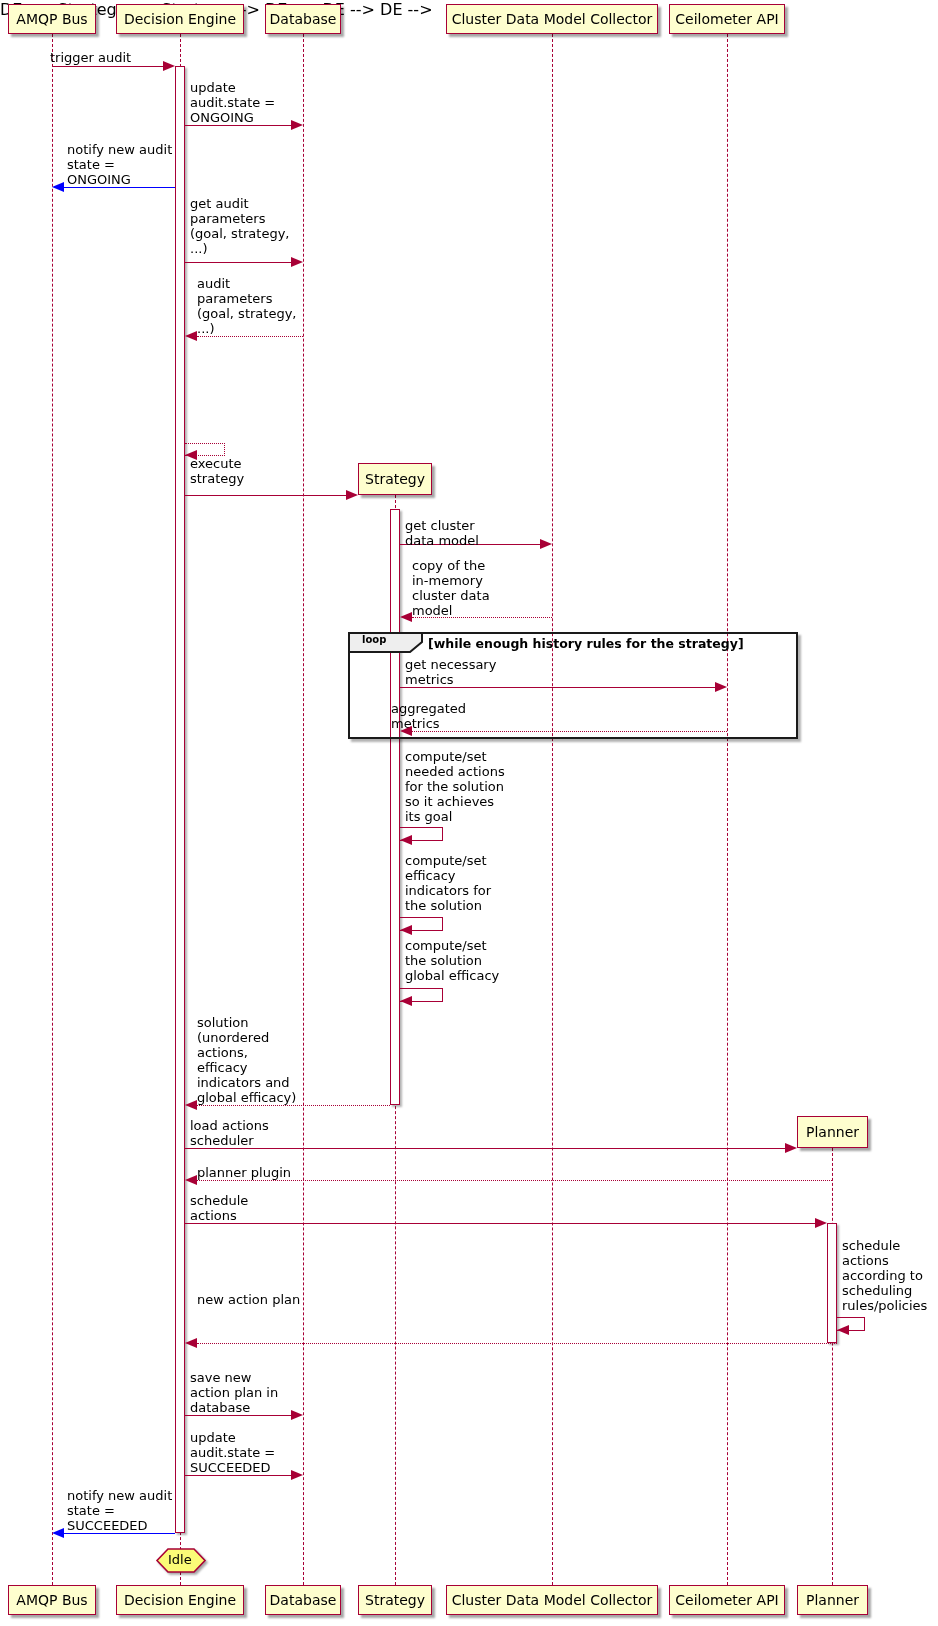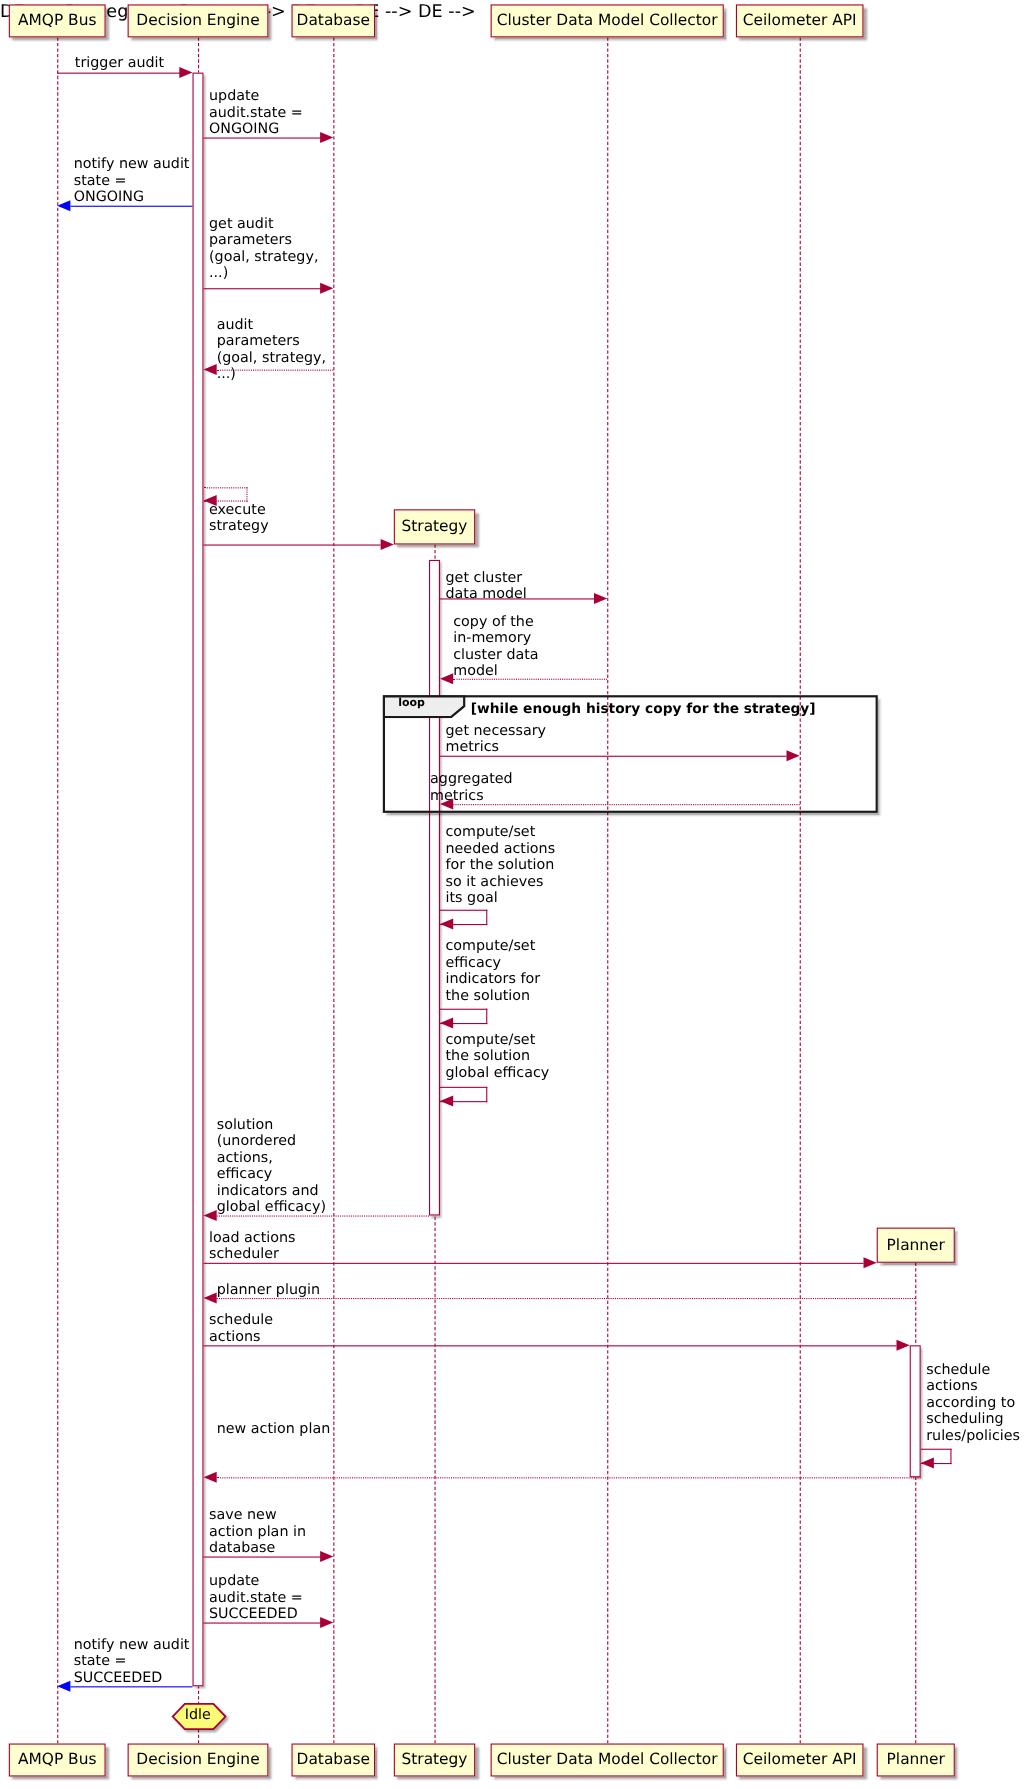--- a/index.html
+++ b/index.html
@@ -67,21 +67,21 @@
   <div class="pbox created" style="left:797px;top:1116px;width:71px">
       <span>Planner</span>
     </div>
 
   
   <div class="act" style="left:175px;top:66px;height:1467px"></div>
   <div class="act" style="left:390px;top:509px;height:596px"></div>
   <div class="act" style="left:827px;top:1223px;height:120px"></div>
 
   
-  <div class="msg-label" style="left:68px;top:50px">trigger audit</div>
+  <div class="msg-label" style="left:50px;top:50px">trigger audit</div>
   <div class="line-h" style="left:52px;top:66px;width:113px"></div>
   <div class="ah r" style="left:163px;top:61px"></div>
 
   
   <div class="msg-label" style="left:190px;top:80px">update
 audit.state =
 ONGOING</div>
   <div class="line-h" style="left:185px;top:125px;width:108px"></div>
   <div class="ah r" style="left:291px;top:120px"></div>
 
@@ -94,21 +94,21 @@
 
   
   <div class="msg-label" style="left:190px;top:196px">get audit
 parameters
 (goal, strategy,
 ...)</div>
   <div class="line-h" style="left:185px;top:262px;width:108px"></div>
   <div class="ah r" style="left:291px;top:257px"></div>
 
    DE --&gt;
-  <div class="msg-label" style="left:197px;top:288px">audit
+  <div class="msg-label" style="left:197px;top:276px">audit
 parameters
 (goal, strategy,
 ...)</div>
   <div class="line-h dotted" style="left:197px;top:336px;width:106px"></div>
   <div class="ah l" style="left:185px;top:331px"></div>
 
   
   <div class="selfloop dotted" style="left:185px;top:443px;width:40px;height:13px"></div>
   <div class="ah l" style="left:185px;top:450px"></div>
 
@@ -133,21 +133,21 @@
   <div class="ah l" style="left:400px;top:612px"></div>
 
   
   <div class="loopframe" style="left:348px;top:632px;width:450px;height:107px"></div>
   <div class="loophead" style="left:348px;top:632px">
     <svg width="76" height="21">
         <path d="M1,1 H74 V10 L62,20 H1 Z" fill="#EEEEEE" stroke="#1a1a1a" stroke-width="2"></path>
       </svg>
   </div>
   <div class="loophead-label" style="left:362px;top:634px">loop</div>
-  <div class="loopcond" style="left:428px;top:636px">[while enough history copy for the strategy]</div>
+  <div class="loopcond" style="left:428px;top:636px">[while enough history rules for the strategy]</div>
 
   
   <div class="msg-label" style="left:405px;top:657px">get necessary
 metrics</div>
   <div class="line-h" style="left:400px;top:687px;width:315px"></div>
   <div class="ah r" style="left:715px;top:682px"></div>
 
    Strategy --&gt;
   <div class="msg-label" style="left:391px;top:701px">aggregated
 metrics</div>

